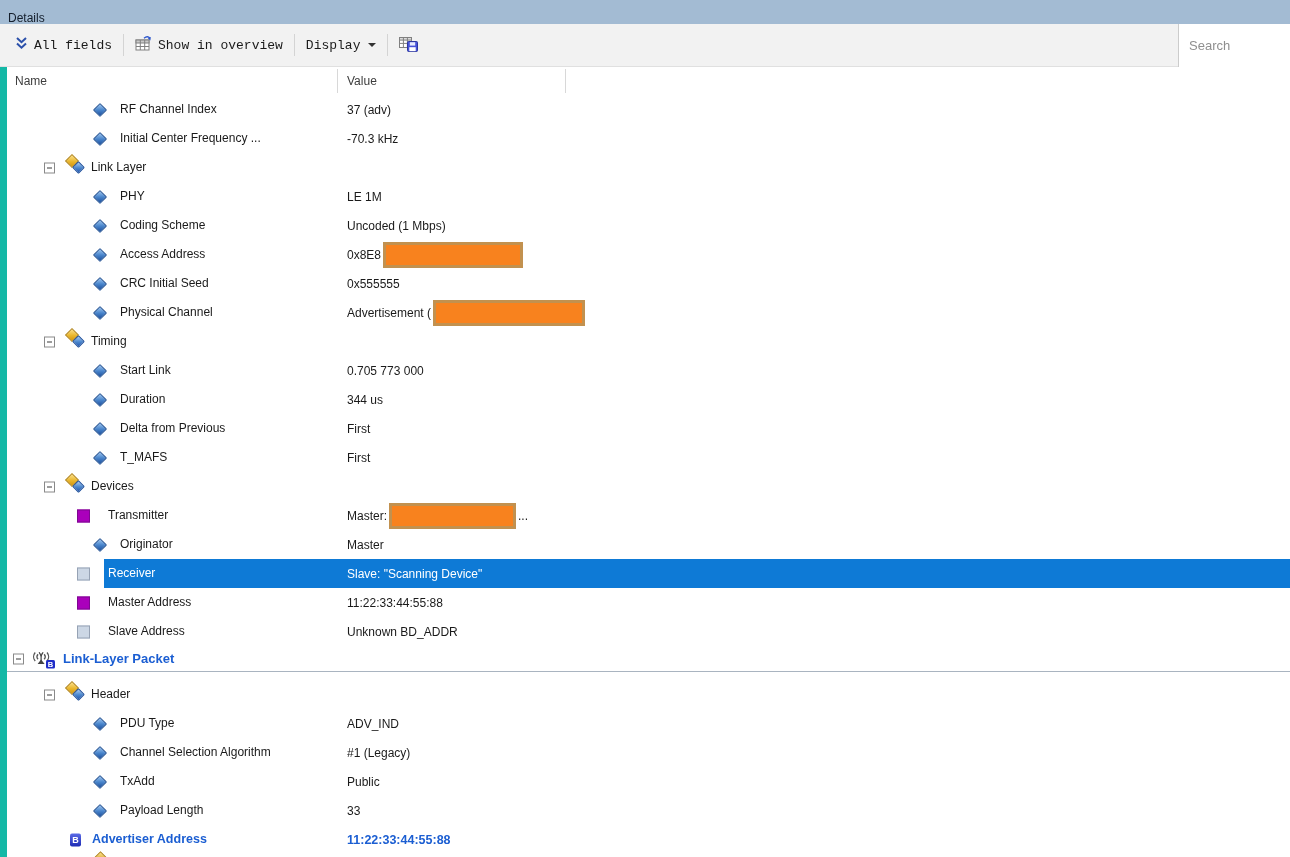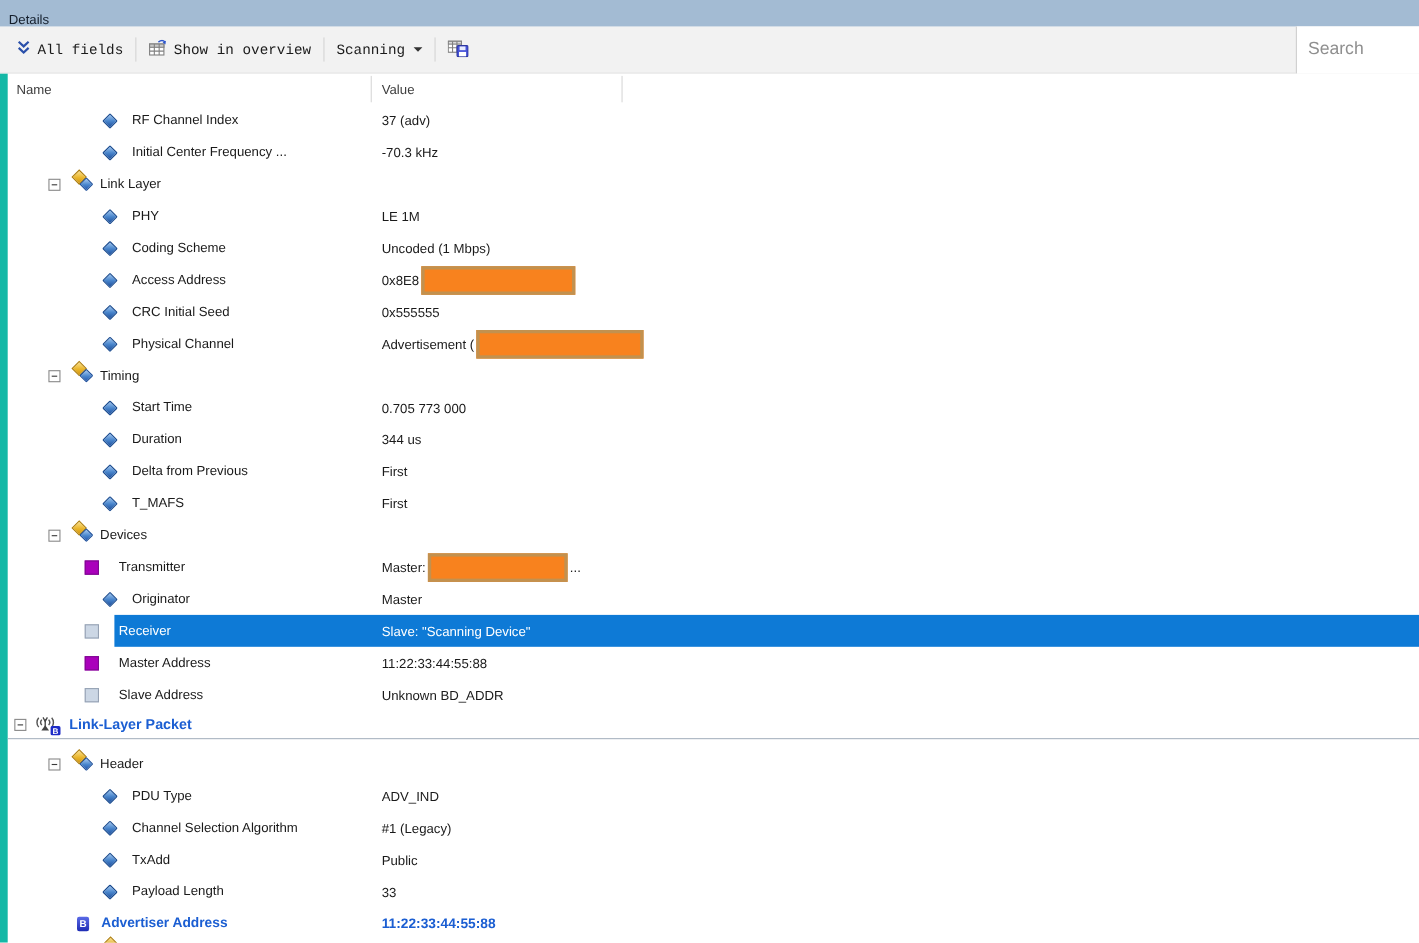--- a/index.html
+++ b/index.html
@@ -20,21 +20,21 @@
     position:absolute; left:0; top:24px; width:1290px; height:43px;
     background:#f2f2f2; border-bottom:1px solid #e0e0e0;
     display:flex; align-items:center; padding-left:8px; font-size:13px;
   }
   .tbtn { display:flex; align-items:center; gap:6px; padding:4px 7px; border-radius:2px; cursor:default;font-family:Liberation Mono, monospace; }
   .tsep { width:1px; height:22px; background:#d4d4d4; margin:0 4px; flex:0 0 1px; }
   .caret { width:0; height:0; border-left:4px solid transparent; border-right:4px solid transparent; border-top:4px solid #333; margin-left:2px; }
   .tb-spacer { flex:1; }
   .searchbox {
     flex:0 0 112px; height:43px; background:#fff; border-left:1px solid #cccccc;
-    display:flex; align-items:center; padding-left:10px; color:#8f8f8f; font-size:16px;
+    display:flex; align-items:center; padding-left:10px; color:#8f8f8f; font-size:13px;
   }
   
   .content { position:absolute; left:0; top:67px; width:1290px; height:790px; background:#fff; border-left:7px solid #14b8a6; }
   .colheaders { position:relative; height:28px; font-size:12px; color:#3d3d3d; }
   .colheaders .h-name  { position:absolute; left:8px;  top:7px; }
   .colheaders .h-value { position:absolute; left:340px; top:7px; }
   .colheaders .vsep { position:absolute; top:2px; height:24px; width:1px; background:#d8d8d8; }
   .vsep.v1 { left:330px; } .vsep.v2 { left:558px; }
 
   .rows { position:relative; }
@@ -125,21 +125,21 @@
         <line x1="9.7" y1="4" x2="9.7" y2="14" stroke="#808080"></line>
         <line x1="1" y1="10.5" x2="14" y2="10.5" stroke="#808080"></line>
         <path d="M9 2.2 Q12.5 -0.5 15 2.2" fill="none" stroke="#2b55cc" stroke-width="1.4"></path>
         <path d="M15.8 1 L15.4 4.4 L12.8 2.6 Z" fill="#2b55cc"></path>
       </svg>
     </span>
     <span>Show in overview</span>
   </div>
   <div class="tsep"></div>
   <div class="tbtn">
-    <span>Scanning</span>
+    <span>Display</span>
     <span class="caret"></span>
   </div>
   <div class="tsep"></div>
   <div class="tbtn">
     <span>
       <svg width="19" height="17" viewBox="0 0 19 17">
         <rect x="0.5" y="2.5" width="12" height="10" fill="#fff" stroke="#808080"></rect>
         <rect x="0.5" y="2.5" width="12" height="2.6" fill="#dcdcdc" stroke="#808080"></rect>
         <line x1="4.4" y1="2.5" x2="4.4" y2="12.5" stroke="#808080"></line>
         <line x1="8.4" y1="2.5" x2="8.4" y2="12.5" stroke="#808080"></line>
@@ -220,21 +220,21 @@
           <span class="redact" style="width: 152px;"></span>
         </span>
       </div>
       <div class="row group">
         <div class="expander"></div>
         <span class="ic ic-group"></span>
         <span class="lbl">Timing</span>
       </div>
       <div class="row leaf">
         <span class="ic ic-diamond"></span>
-        <span class="lbl">Start Time</span>
+        <span class="lbl">Start Link</span>
         <span class="val">
           <span>0.705 773 000</span>
         </span>
       </div>
       <div class="row leaf">
         <span class="ic ic-diamond"></span>
         <span class="lbl">Duration</span>
         <span class="val">
           <span>344 us</span>
         </span>

